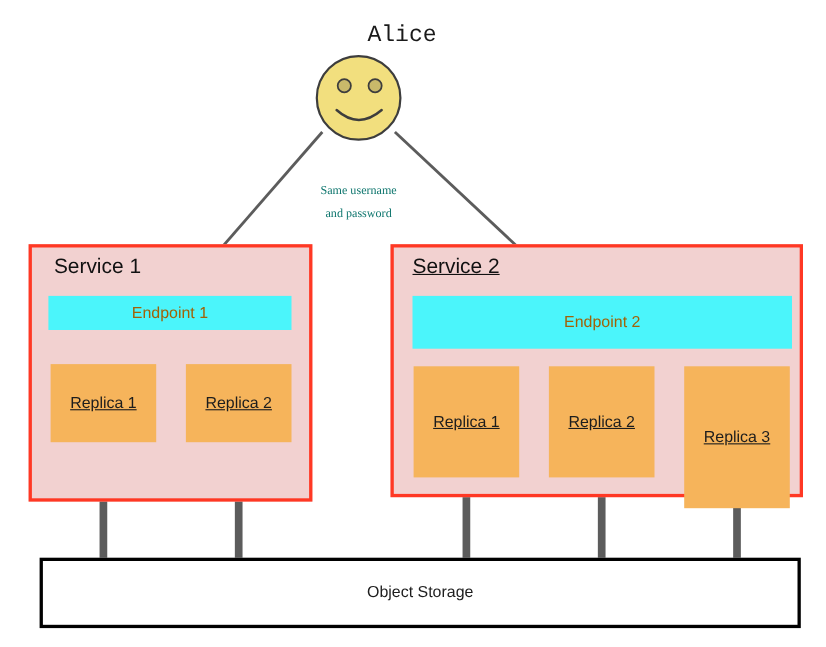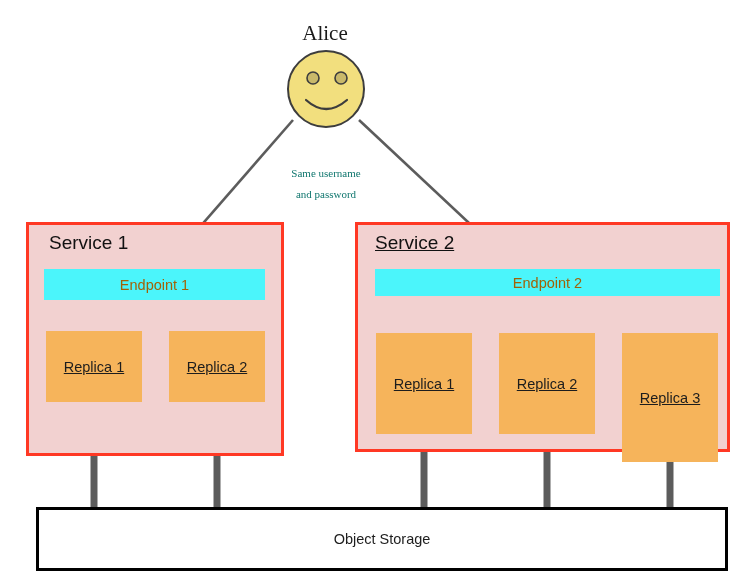--- a/index.html
+++ b/index.html
@@ -26,24 +26,24 @@
     width: 751px;
     height: 588px;
     pointer-events: none;
   }
   
   #actor-label {
     position: absolute;
     left: 253px;
     top: 21px;
     width: 144px;
-    text-align: center;
+    text-align: right;
     font-size: 21px;
     color: #1a1a1a;
-    font-family: Liberation Serif, serif;
+    font-family: Liberation Mono, monospace;
   }
   
   #edge-label {
     position: absolute;
     left: 240px;
     top: 163px;
     width: 172px;
     text-align: center;
     font-size: 11px;
     line-height: 21px;
@@ -152,21 +152,21 @@
   <div class="service-title" style="left:49px; top:232px;">Service 1</div>
 
   <div class="endpoint" style="left:44px; top:269px; width:221px; height:31px;">Endpoint 1</div>
 
   <div class="replica" style="left:46px; top:331px; width:96px; height:71px;">Replica 1</div>
   <div class="replica" style="left:169px; top:331px; width:96px; height:71px;">Replica 2</div>
 
   <div class="service-box" style="left:355px; top:222px; width:375px; height:230px;"></div>
   <div class="service-title" style="left:375px; top:232px;text-decoration:underline;">Service 2</div>
 
-  <div class="endpoint" style="left:375px; top:269px; width:345px; height:27px;">Endpoint 2</div>
+  <div class="endpoint" style="left:375px; top:269px; width:345px; height:48px;">Endpoint 2</div>
 
   <div class="replica" style="left:376px; top:333px; width:96px; height:101px;">Replica 1</div>
   <div class="replica" style="left:499px; top:333px; width:96px; height:101px;">Replica 2</div>
   <div class="replica" style="left:622px; top:333px; width:96px; height:129px;">Replica 3</div>
 
   <div id="storage-box" style="left:36px; top:507px; width:692px; height:64px;">Object Storage</div>
 
 </div>
 
 </body></html>

